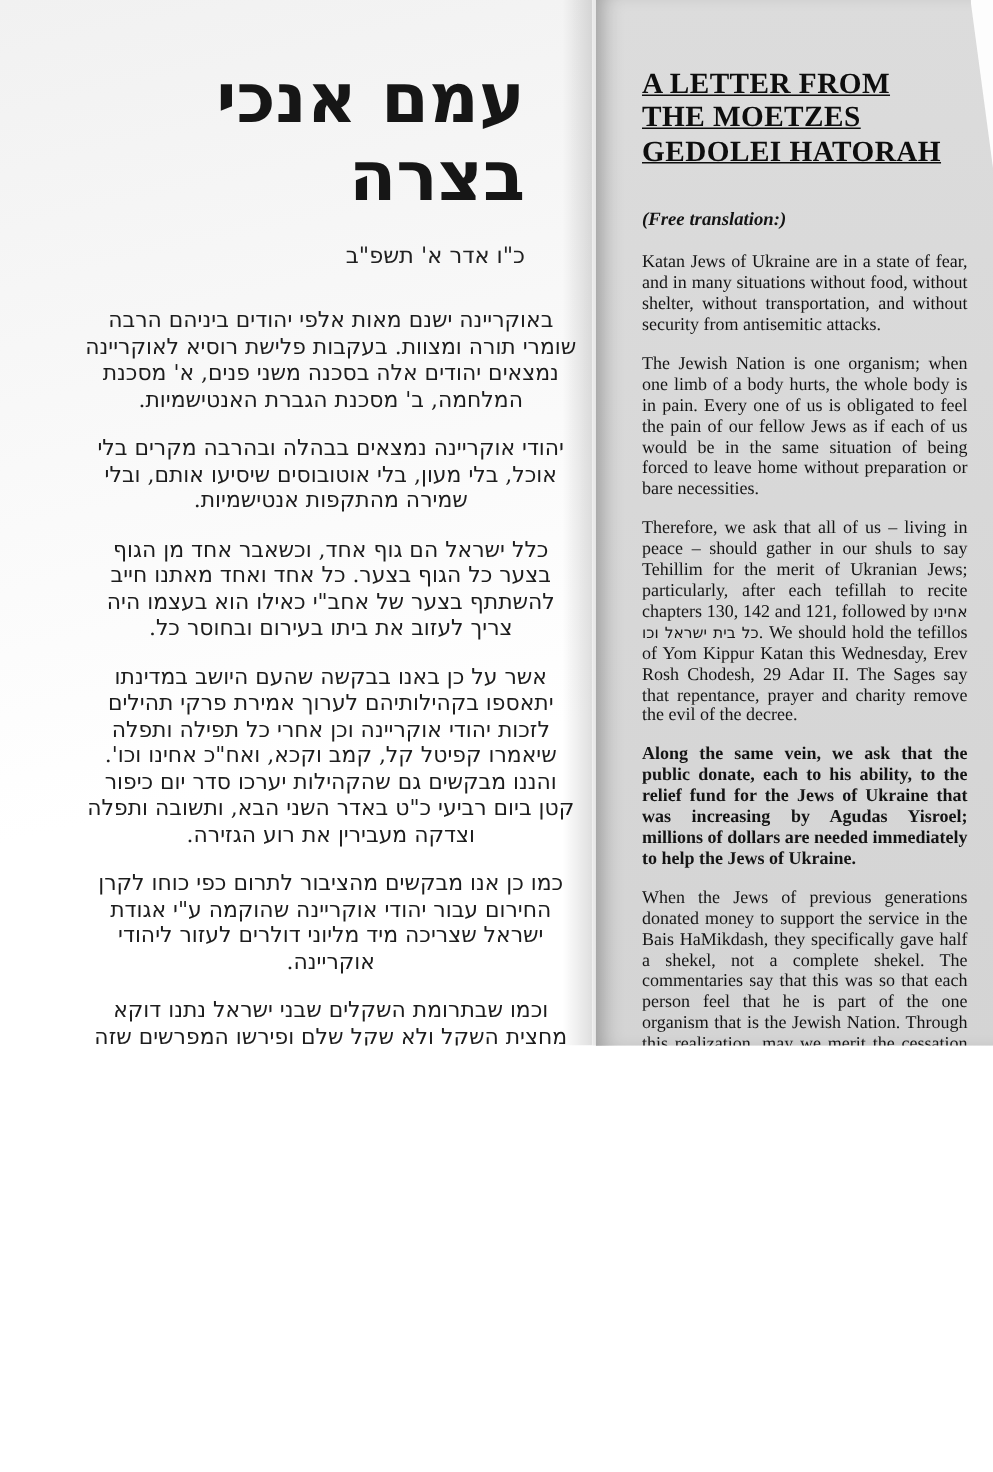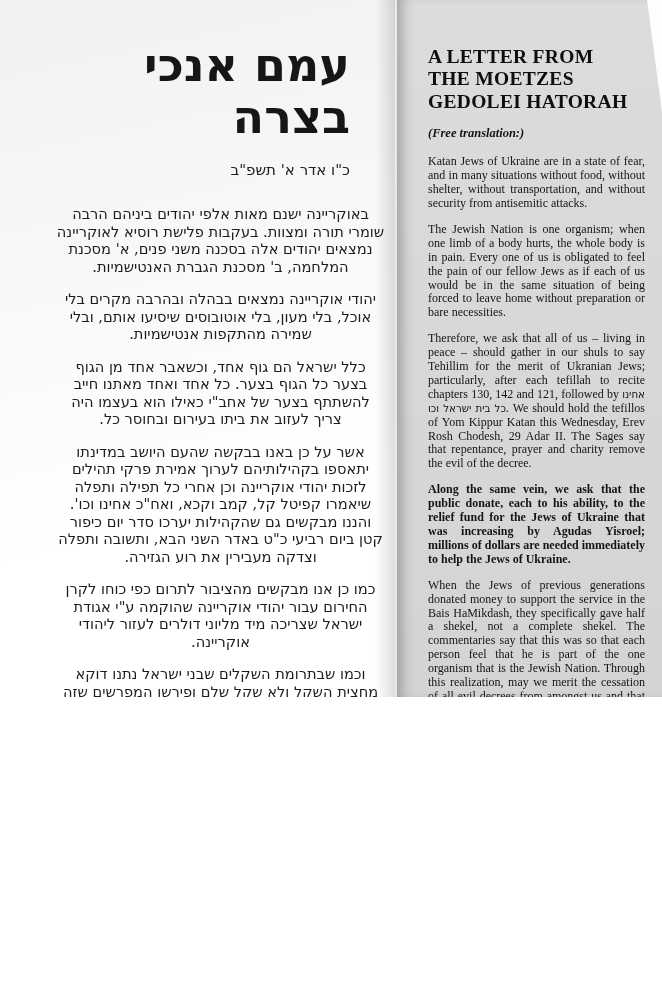--- a/index.html
+++ b/index.html
@@ -58,23 +58,23 @@
     box-shadow:inset 12px 0 14px -8px rgba(0,0,0,0.30);
     box-sizing:border-box;padding:46px 17px 0 31px;color:#131313;
     overflow:hidden;
   }
   .corner{ 
     position:absolute;top:0;right:0;width:15px;height:112px;background:#fdfdfd;
     clip-path:polygon(0 0,100% 0,100% 100%);
   }
   .en-title{
     margin:0;white-space:pre-line;
-    font-weight:700;font-size:19.5px;line-height:1.15;letter-spacing:.3px;color:#0e0e0e;
+    font-weight:700;font-size:19.5px;line-height:1.15;letter-spacing:.3px;color:#0e0e0e;text-decoration:underline;
   }
-  .en-sub{margin-top:13px;font-weight:700;font-style:italic;font-size:12.5px;color:#141414;}
+  .en-sub{margin-top:26px;font-weight:700;font-style:italic;font-size:12.5px;color:#141414;}
   .en-date{margin-top:15px;font-size:12.5px;color:#141414;}
   .en-body{margin-top:14px;}
   .en-body p{
     margin:0 0 12px 0;font-size:12px;line-height:1.16;
     text-align:justify;text-justify:inter-word;color:#141414;
   }
   .en-body p.bold{font-weight:700;}
   .en-body .it{margin-top:44px;}
   .inline-he{
     direction:rtl;unicode-bidi:isolate;

